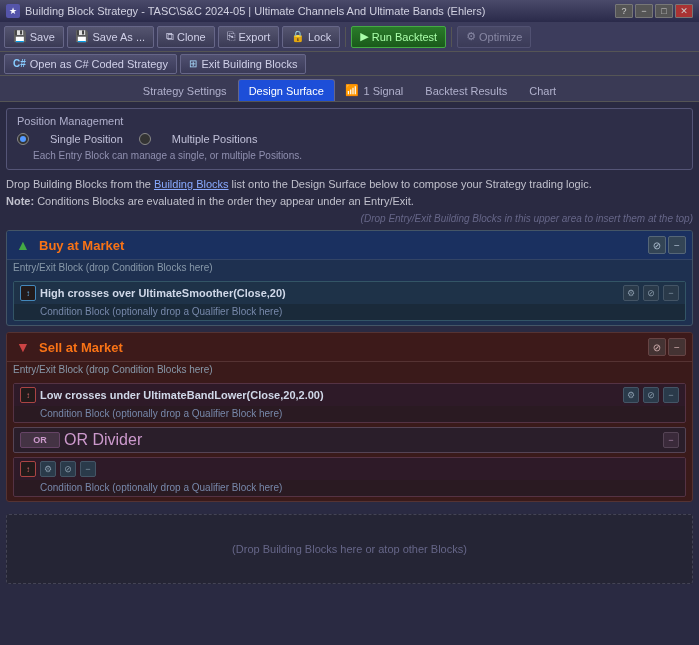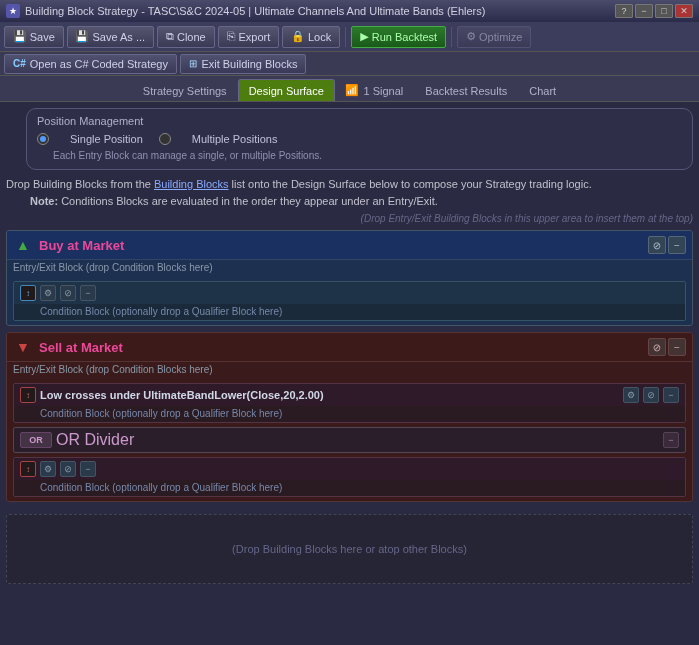--- a/index.html
+++ b/index.html
@@ -117,35 +117,34 @@
       color: #b0b0cc;
       cursor: pointer;
       border: 1px solid transparent;
       border-bottom: none;
       border-radius: 3px 3px 0 0;
       background: transparent;
       height: 22px;
       display: flex; align-items: center; gap: 4px;
     }
     .tab.active {
-      background: #4d7c0f;
+      background: #1d4ed8;
       border-color: #666688;
       color: #ffffff;
     }
 
     
     .pos-mgmt-box {
       border: 1px solid #555577;
-      border-radius: 10px;
+      border-radius: 3px;
       padding: 6px 10px 8px;
       margin-bottom: 6px;
       background: #2e2e48;
       display: inline-block;
       min-width: 320px;
-      margin-left: 20px;
     }
     .pos-mgmt-title {
       font-size: 11px; color: #b0b0cc; margin-bottom: 6px;
     }
     .radio-row {
       display: flex; align-items: center; gap: 16px; margin-bottom: 5px;
     }
     .radio-label {
       display: flex; align-items: center; gap: 21px; font-size: 11px; color: #c0c0d8; cursor: pointer;
     }
@@ -204,21 +203,21 @@
 
     .block-icon {
       width: 20px; height: 20px;
       display: flex; align-items: center; justify-content: center;
       font-size: 14px;
     }
     .buy-icon { color: #44aa44; }
     .sell-icon { color: #cc4444; }
 
     .block-title {
-      font-size: 13px; font-weight: bold; flex: 1; color: #ec4899;
+      font-size: 13px; font-weight: bold; flex: 1; color: #f97316;
     }
     .block-subtitle {
       font-size: 10px; color: #8899aa; padding: 2px 6px 4px 6px;
     }
 
     .block-controls {
       display: flex; gap: 2px;
     }
     .block-ctrl-btn {
       width: 18px; height: 18px;
@@ -285,21 +284,21 @@
 
     
     .or-divider {
       margin: 4px 6px;
       background: #2a1e2a;
       border: 1px solid #554455;
       border-radius: 2px;
       display: flex; align-items: center; padding: 3px 6px; gap: 4px;
     }
     .or-icon {
-      width: 32px; height: 16px;
+      width: 40px; height: 16px;
       background: #443344;
       border: 1px solid #664466;
       border-radius: 2px;
       font-size: 9px; color: #cc99cc; font-weight: bold;
       display: flex; align-items: center; justify-content: center;
     }
     .or-title { flex: 1; font-size: 16px; color: #cc99cc; }
     .or-ctrl-btn {
       width: 16px; height: 16px;
       border: 1px solid #554455;
@@ -428,21 +427,21 @@
         <label class="radio-label">
           <div class="radio-dot"></div>
           <span>Multiple Positions</span>
         </label>
       </div>
       <div class="pos-desc">Each Entry Block can manage a single, or multiple Positions.</div>
     </div>
 
     <div class="strategy-instructions">
       <span>Drop Building Blocks from the </span><span class="link">Building Blocks</span><span> list onto the Design Surface below to compose your Strategy trading logic.</span><br>
-      <span style="font-weight:bold;margin-left:24px;">Note:</span><span> Conditions Blocks are evaluated in the order they appear under an Entry/Exit.</span>
+      <span style="font-weight:bold;">Note:</span><span> Conditions Blocks are evaluated in the order they appear under an Entry/Exit.</span>
     </div>
 
     <div class="top-drop-zone">
       <span>(Drop Entry/Exit Building Blocks in this upper area to insert them at the top)</span>
     </div>
 
     <div class="blocks-area">
 
       <div class="entry-exit-block buy">
         <div class="block-header buy-header">
@@ -451,20 +450,21 @@
           <div class="block-controls">
             <div class="block-ctrl-btn">⊘</div>
             <div class="block-ctrl-btn">−</div>
           </div>
         </div>
         <div class="block-subtitle">Entry/Exit Block (drop Condition Blocks here)</div>
 
         <div class="condition-block">
           <div class="cond-header">
             <div class="cond-icon buy-cond-icon">↕</div>
+            <span class="cond-title">High crosses over UltimateSmoother(Close,20)</span>
             <div class="cond-ctrl-btn">⚙</div>
             <div class="cond-ctrl-btn">⊘</div>
             <div class="cond-ctrl-btn">−</div>
           </div>
           <div class="cond-subtitle">Condition Block (optionally drop a Qualifier Block here)</div>
         </div>
       </div>
 
       <div class="entry-exit-block sell">
         <div class="block-header sell-header">

